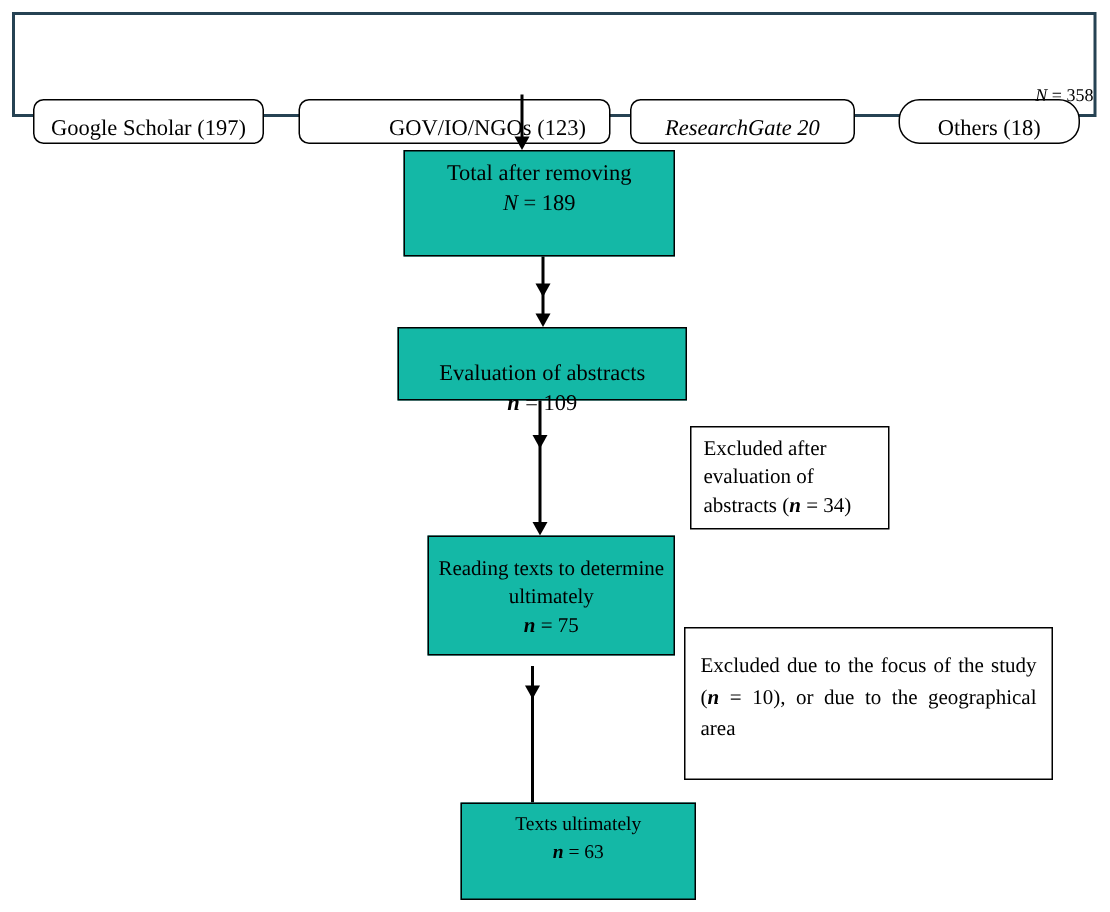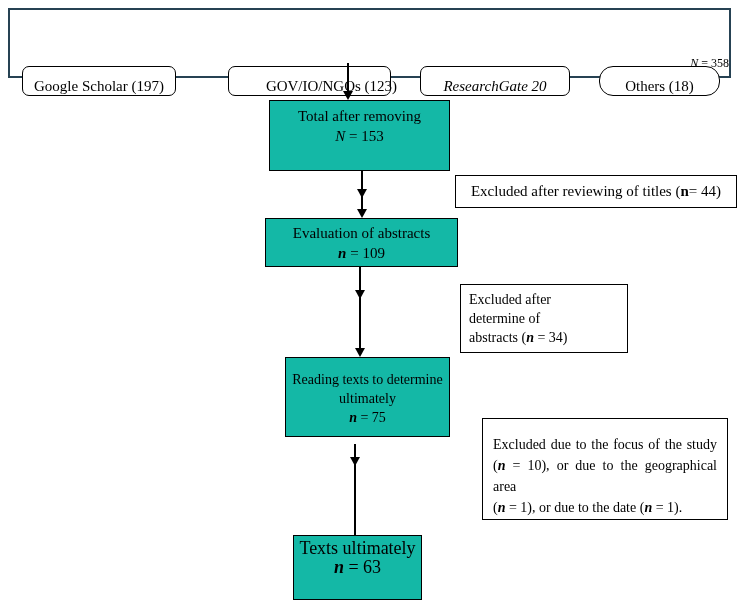--- a/index.html
+++ b/index.html
@@ -36,102 +36,96 @@
   .bb{font-weight:bold;}
   
   .aline{position:absolute;width:1.5px;background:#000;}
   .ahead{
     position:absolute;width:0;height:0;
     border-left:5px solid transparent;border-right:5px solid transparent;
     border-top:9px solid #000;
   }
   .jline{text-align:justify;text-align-last:justify;}
   .box-duplicates{left:269px;top:100px;width:181px;height:71px;font-size:15px;line-height:20px;padding-top:5px;}
-  .box-abstracts{left:265px;top:218px;width:193px;height:49px;font-size:15px;line-height:20px;padding-top:4px;}
+  .box-abstracts{left:265px;top:218px;width:193px;height:49px;font-size:15px;line-height:20px;padding-top:20px;}
   .box-eligibility{left:285px;top:357px;width:165px;height:80px;font-size:14px;line-height:19px;padding-top:12px;text-align:center;}
-  .box-selected{left:293px;top:535px;width:129px;height:65px;font-size:18px;line-height:19px;padding-top:3px;}
+  .box-selected{left:307px;top:535px;width:157px;height:65px;font-size:13px;line-height:19px;padding-top:3px;}
   .excl-titles{left:455px;top:175px;width:282px;height:33px;font-size:15px;display:flex;align-items:center;justify-content:center;white-space:nowrap;}
-  .excl-abstracts{left:460px;top:284px;width:168px;height:69px;font-size:14px;line-height:19px;padding:5px 8px 0 8px;}
-  .excl-focus{left:482px;top:418px;width:246px;height:102px;font-size:14px;line-height:21px;padding:15px 10px 0 10px;}
+  .excl-abstracts{left:460px;top:284px;width:133px;height:69px;font-size:14px;line-height:19px;padding:5px 8px 0 8px;}
+  .excl-focus{left:456px;top:418px;width:246px;height:102px;font-size:14px;line-height:21px;padding:15px 10px 0 10px;}
 </style>
 </head>
 <body>
 
 <div id="canvas">
 
   <div class="sources-panel">
     <div class="source-box" style="left:12px;width:154px;">
       <span>Google Scholar (197)</span>
     </div>
-    <div class="source-box" style="left:218px;width:163px;padding-left:44px;">
+    <div class="source-box" style="left:189px;width:208px;padding-left:44px;">
       <span>GOV/IO/NGOs (123)</span>
     </div>
     <div class="source-box" style="left:410px;width:150px;font-style:italic;">
       <span>ResearchGate 20</span>
     </div>
     <div class="source-box" style="left:589px;width:121px;border-radius:14px;">
       <span>Others (18)</span>
     </div>
     <div class="n-total"><span class="it">N</span><span> = 358</span></div>
   </div>
 
   <div>
     <div class="aline" style="left:347px;top:63px;height:29px;"></div>
     <div class="ahead" style="left:343px;top:91px;"></div>
   </div>
 
   <div class="fbox box-duplicates">
     <div>Total after removing</div>
-    <div><span class="it">N</span><span> = 153</span></div>
+    <div><span class="it">N</span><span> = 189</span></div>
   </div>
 
   <div>
     <div class="aline" style="left:361px;top:171px;height:39px;"></div>
     <div class="ahead" style="left:357px;top:189px;"></div>
     <div class="ahead" style="left:357px;top:209px;"></div>
   </div>
 
-  <div class="sbox excl-titles">
-    <span>Excluded after reviewing of titles (</span>
-      <span class="bb">n</span>
-      <span> = 44)</span>
-  </div>
 
   <div class="fbox box-abstracts">
     <div>Evaluation of abstracts</div>
     <div><span class="bi">n</span><span> = 109</span></div>
   </div>
 
   <div>
     <div class="aline" style="left:359px;top:267px;height:82px;"></div>
     <div class="ahead" style="left:355px;top:290px;"></div>
     <div class="ahead" style="left:355px;top:348px;"></div>
   </div>
 
   <div class="sbox excl-abstracts">
     <div>Excluded after</div>
-    <div>determine of</div>
+    <div>evaluation of</div>
     <div><span>abstracts (</span><span class="bi">n</span><span> = 34)</span></div>
   </div>
 
   <div class="fbox box-eligibility">
     <div>Reading texts to determine</div>
     <div>ultimately</div>
     <div><span class="bi">n</span><span> = 75</span></div>
   </div>
 
   <div>
     <div class="aline" style="left:354px;top:444px;height:91px;"></div>
     <div class="ahead" style="left:350px;top:457px;"></div>
   </div>
 
   <div class="sbox excl-focus">
     <div class="jline">Excluded due to the focus of the study</div>
     <div class="jline"><span>(</span><span class="bi">n</span><span> = 10), or due to the geographical area</span></div>
-    <div><span>(</span><span class="bi">n</span><span> = 1), or due to the date (</span><span class="bi">n</span><span> = 1).</span></div>
   </div>
 
   <div class="fbox box-selected">
     <div>Texts ultimately</div>
     <div><span class="bi">n</span><span> = 63</span></div>
   </div>
 
 </div>
 
 </body></html>

